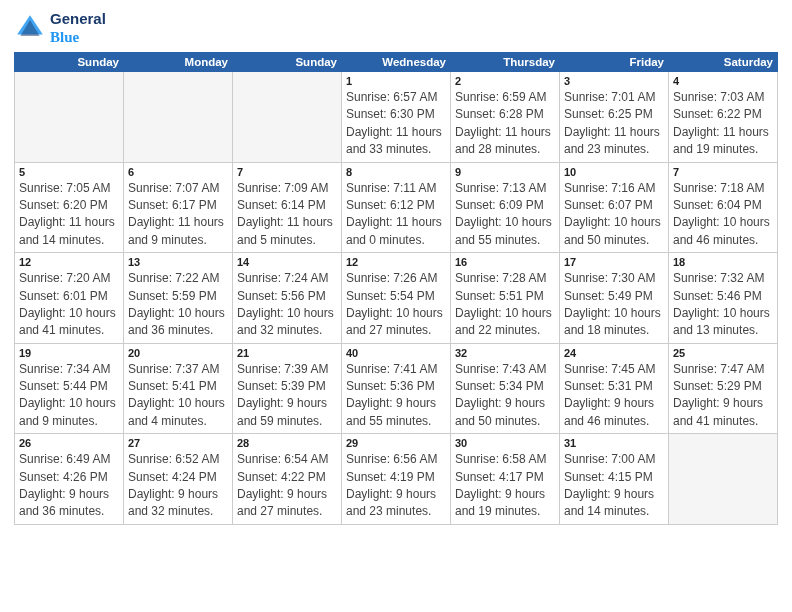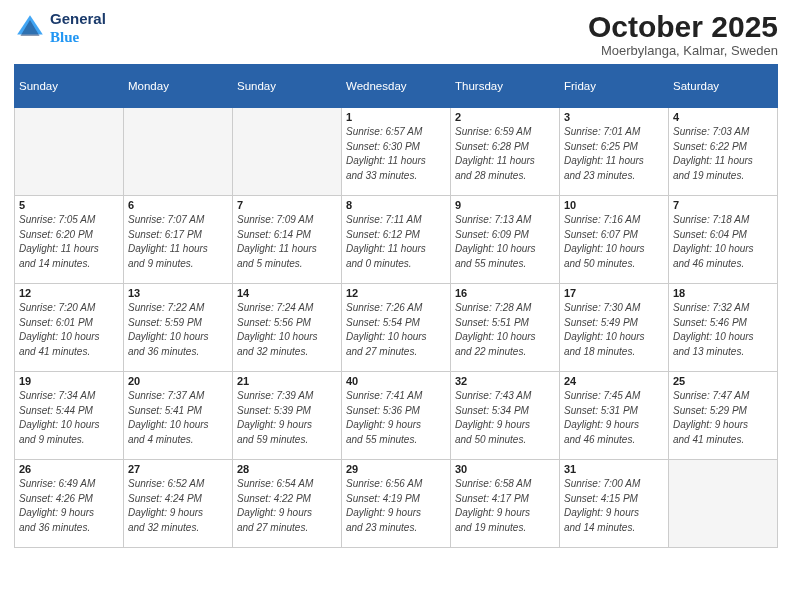--- a/index.html
+++ b/index.html
@@ -50,23 +50,23 @@
       flex: 1;
       border: 1px solid #ccc;
       border-collapse: collapse;
       width: 100%;
       table-layout: fixed;
     }
     .calendar th {
       background: #2962a8;
       color: #fff;
       font-size: 11.5px;
-      font-weight: normal;
-      padding: 15px 4px;
-      text-align: left;
+      font-weight: bold;
+      padding: 3px 4px;
+      text-align: right;
       border: 1px solid #2962a8;
     }
     .calendar td {
       border: 1px solid #ccc;
       vertical-align: top;
       padding: 3px 4px;
       font-size: 9.5px;
       color: #333;
       background: #fff;
       height: 88px;
@@ -75,45 +75,40 @@
       background: #f5f5f5;
     }
     .day-num {
       font-size: 11px;
       font-weight: bold;
       color: #222;
       display: block;
       margin-bottom: 2px;
     }
     .day-info {
-      font-size: 10px;
+      font-size: 12px;
       color: #444;
       line-height: 1.45;
-      font-style: italic;
     }
   </style>
 </head>
 <body>
 
 <div class="page">
   <div class="header">
     <div class="logo">
       <svg class="logo-icon" viewBox="0 0 40 40">
         <polygon points="20,4 36,28 4,28" fill="#2196F3" opacity="0.85"></polygon>
         <polygon points="20,10 32,30 8,30" fill="#1a3a6b" opacity="0.5"></polygon>
       </svg>
       <div>
         <div style="font-size:15px;font-weight:bold;color:#1a3a6b;line-height:1.2;">General</div>
         <div style="font-size:15px;font-weight:bold;color:#2196F3;line-height:1.2;font-family:Liberation Serif, serif;">Blue</div>
       </div>
     </div>
-    <div class="title-area">
-      <div class="month-title">October 2025</div>
-      <div class="location">Moerbylanga, Kalmar, Sweden</div>
-    </div>
   </div>
 
   <table class="calendar">
     <thead>
       <tr>
       <th>Sunday</th>
           <th>Monday</th>
           <th>Sunday</th>
           <th>Wednesday</th>
           <th>Thursday</th>

